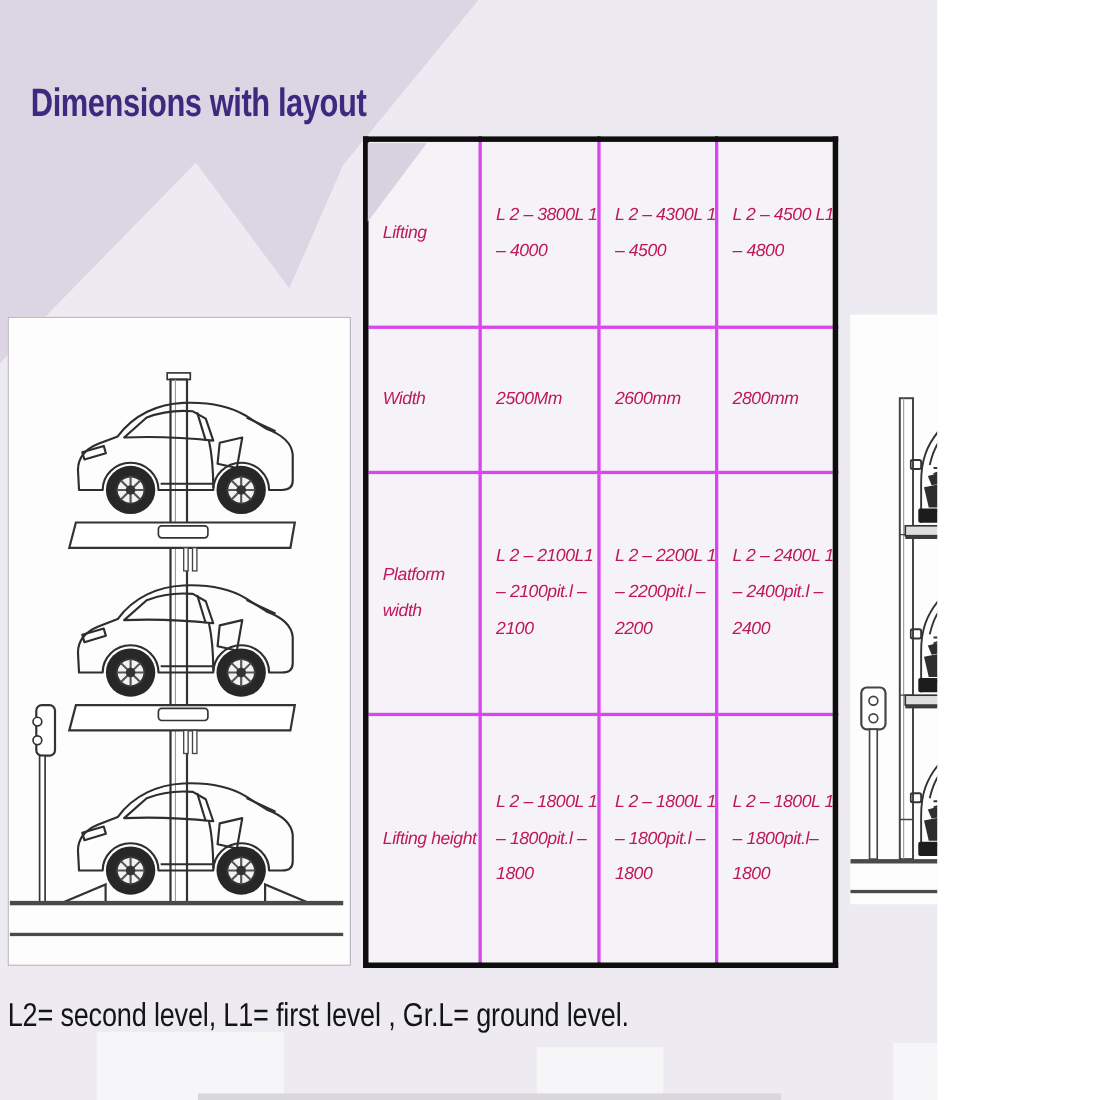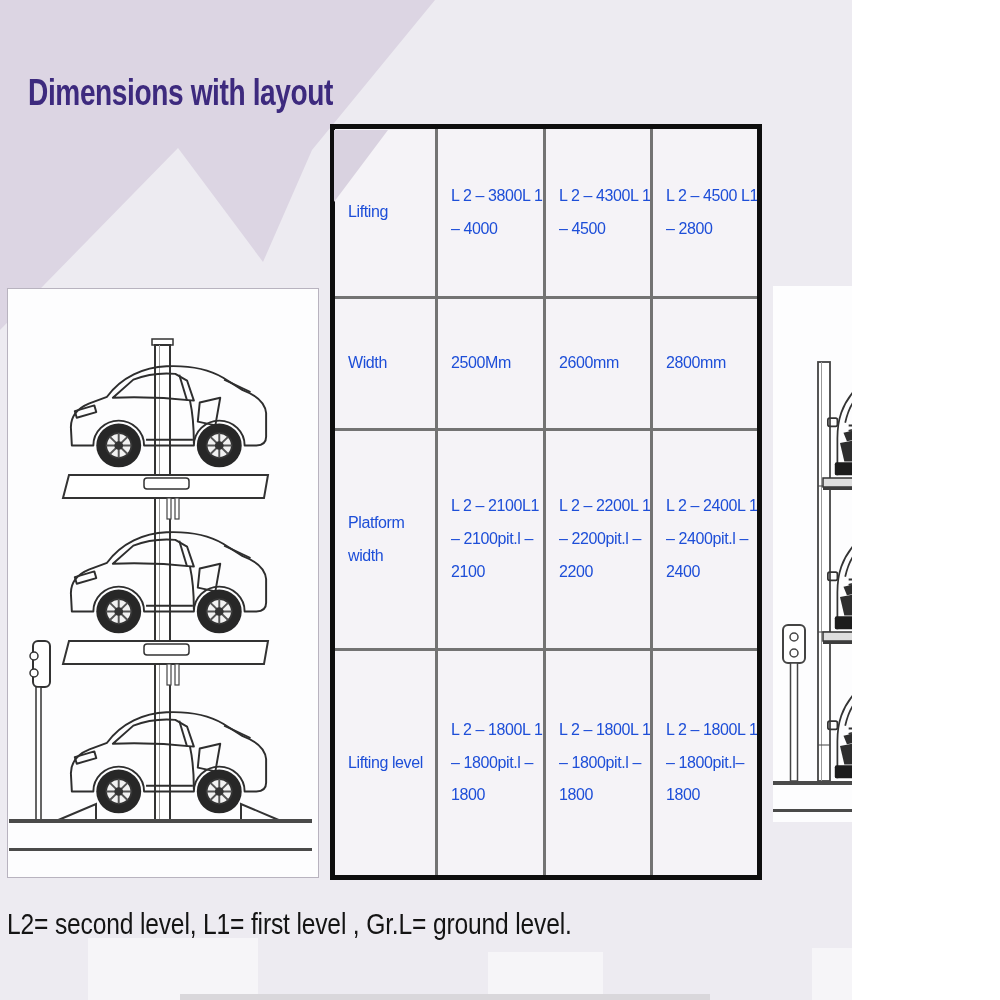--- a/index.html
+++ b/index.html
@@ -24,24 +24,24 @@
   .panel{position:absolute;background:#fdfdfe;z-index:2;}
   .panel-left{left:7px;top:288px;width:310px;height:588px;border:1px solid #b8b3bf;}
   .panel-right{left:773px;top:286px;width:212px;height:536px;}
   .panel svg{position:absolute;left:0;top:0;}
   table.dim{
     position:absolute;left:330px;top:124px;z-index:2;
     border-collapse:collapse;table-layout:fixed;width:430px;
     border:5px solid #0e0e0e;background:#f5f3f7;
   }
   table.dim td{
-    border:3px solid #737373;vertical-align:middle;
+    border:3px solid #d946ef;vertical-align:middle;
     padding:0 4px 0 13px;
     font-size:16px;line-height:2.05;letter-spacing:-0.4px;
-    color:#1d4ed8;white-space:pre;overflow:hidden;
+    color:#be185d;white-space:pre;overflow:hidden;font-style:italic;
   }
   .caption{
     position:absolute;left:7px;top:906px;
     font-size:30px;color:#141414;letter-spacing:-0.2px;line-height:36px;
     transform:scaleX(0.82);transform-origin:left top;white-space:nowrap;z-index:2;
   }
   .accent{position:absolute;background:rgba(255,255,255,0.5);z-index:1;}
   .accent.a1{left:88px;top:938px;width:170px;height:62px;}
   .accent.a2{left:488px;top:952px;width:115px;height:48px;}
   .accent.a3{left:812px;top:948px;width:125px;height:52px;}
@@ -186,21 +186,21 @@
         <col style="width:108px">
     </colgroup>
     <tbody>
       <tr style="height:171px">
         <td>Lifting</td>
         <td>L 2 – 3800L 1
 – 4000</td>
         <td>L 2 – 4300L 1
 – 4500</td>
         <td>L 2 – 4500 L1
-– 2800</td>
+– 4800</td>
       </tr>
       <tr style="height:132px">
         <td>Width</td>
         <td>2500Mm</td>
         <td>2600mm</td>
         <td>2800mm</td>
       </tr>
       <tr style="height:220px">
         <td>Platform
 width</td>
@@ -208,21 +208,21 @@
 – 2100pit.l –
 2100</td>
         <td>L 2 – 2200L 1
 – 2200pit.l –
 2200</td>
         <td>L 2 – 2400L 1
 – 2400pit.l –
 2400</td>
       </tr>
       <tr style="height:228px">
-        <td>Lifting level</td>
+        <td>Lifting height</td>
         <td>L 2 – 1800L 1
 – 1800pit.l –
 1800</td>
         <td>L 2 – 1800L 1
 – 1800pit.l –
 1800</td>
         <td>L 2 – 1800L 1
 – 1800pit.l–
 1800</td>
       </tr>

